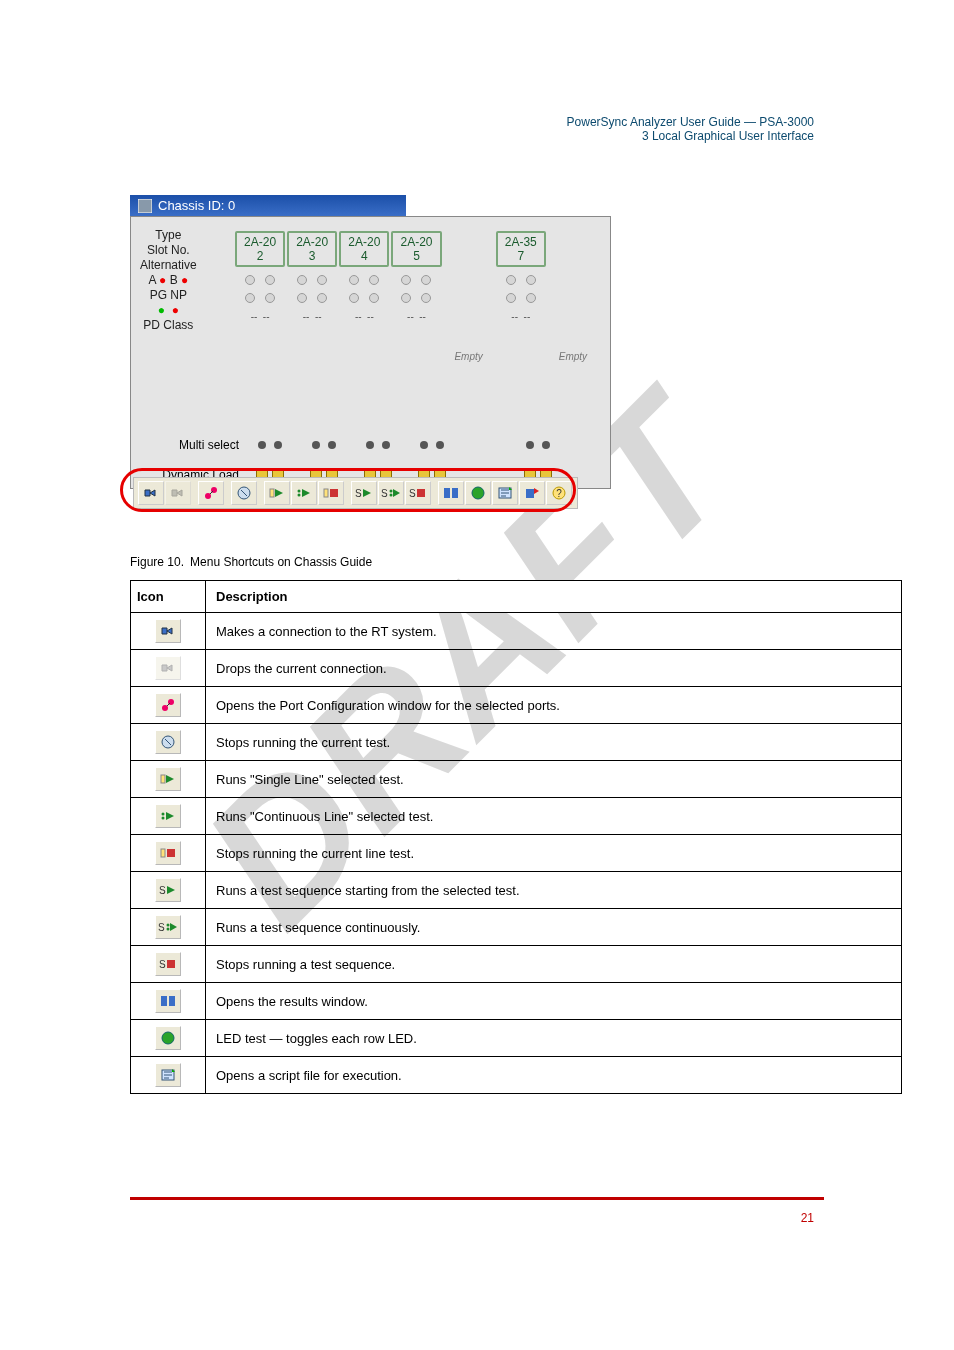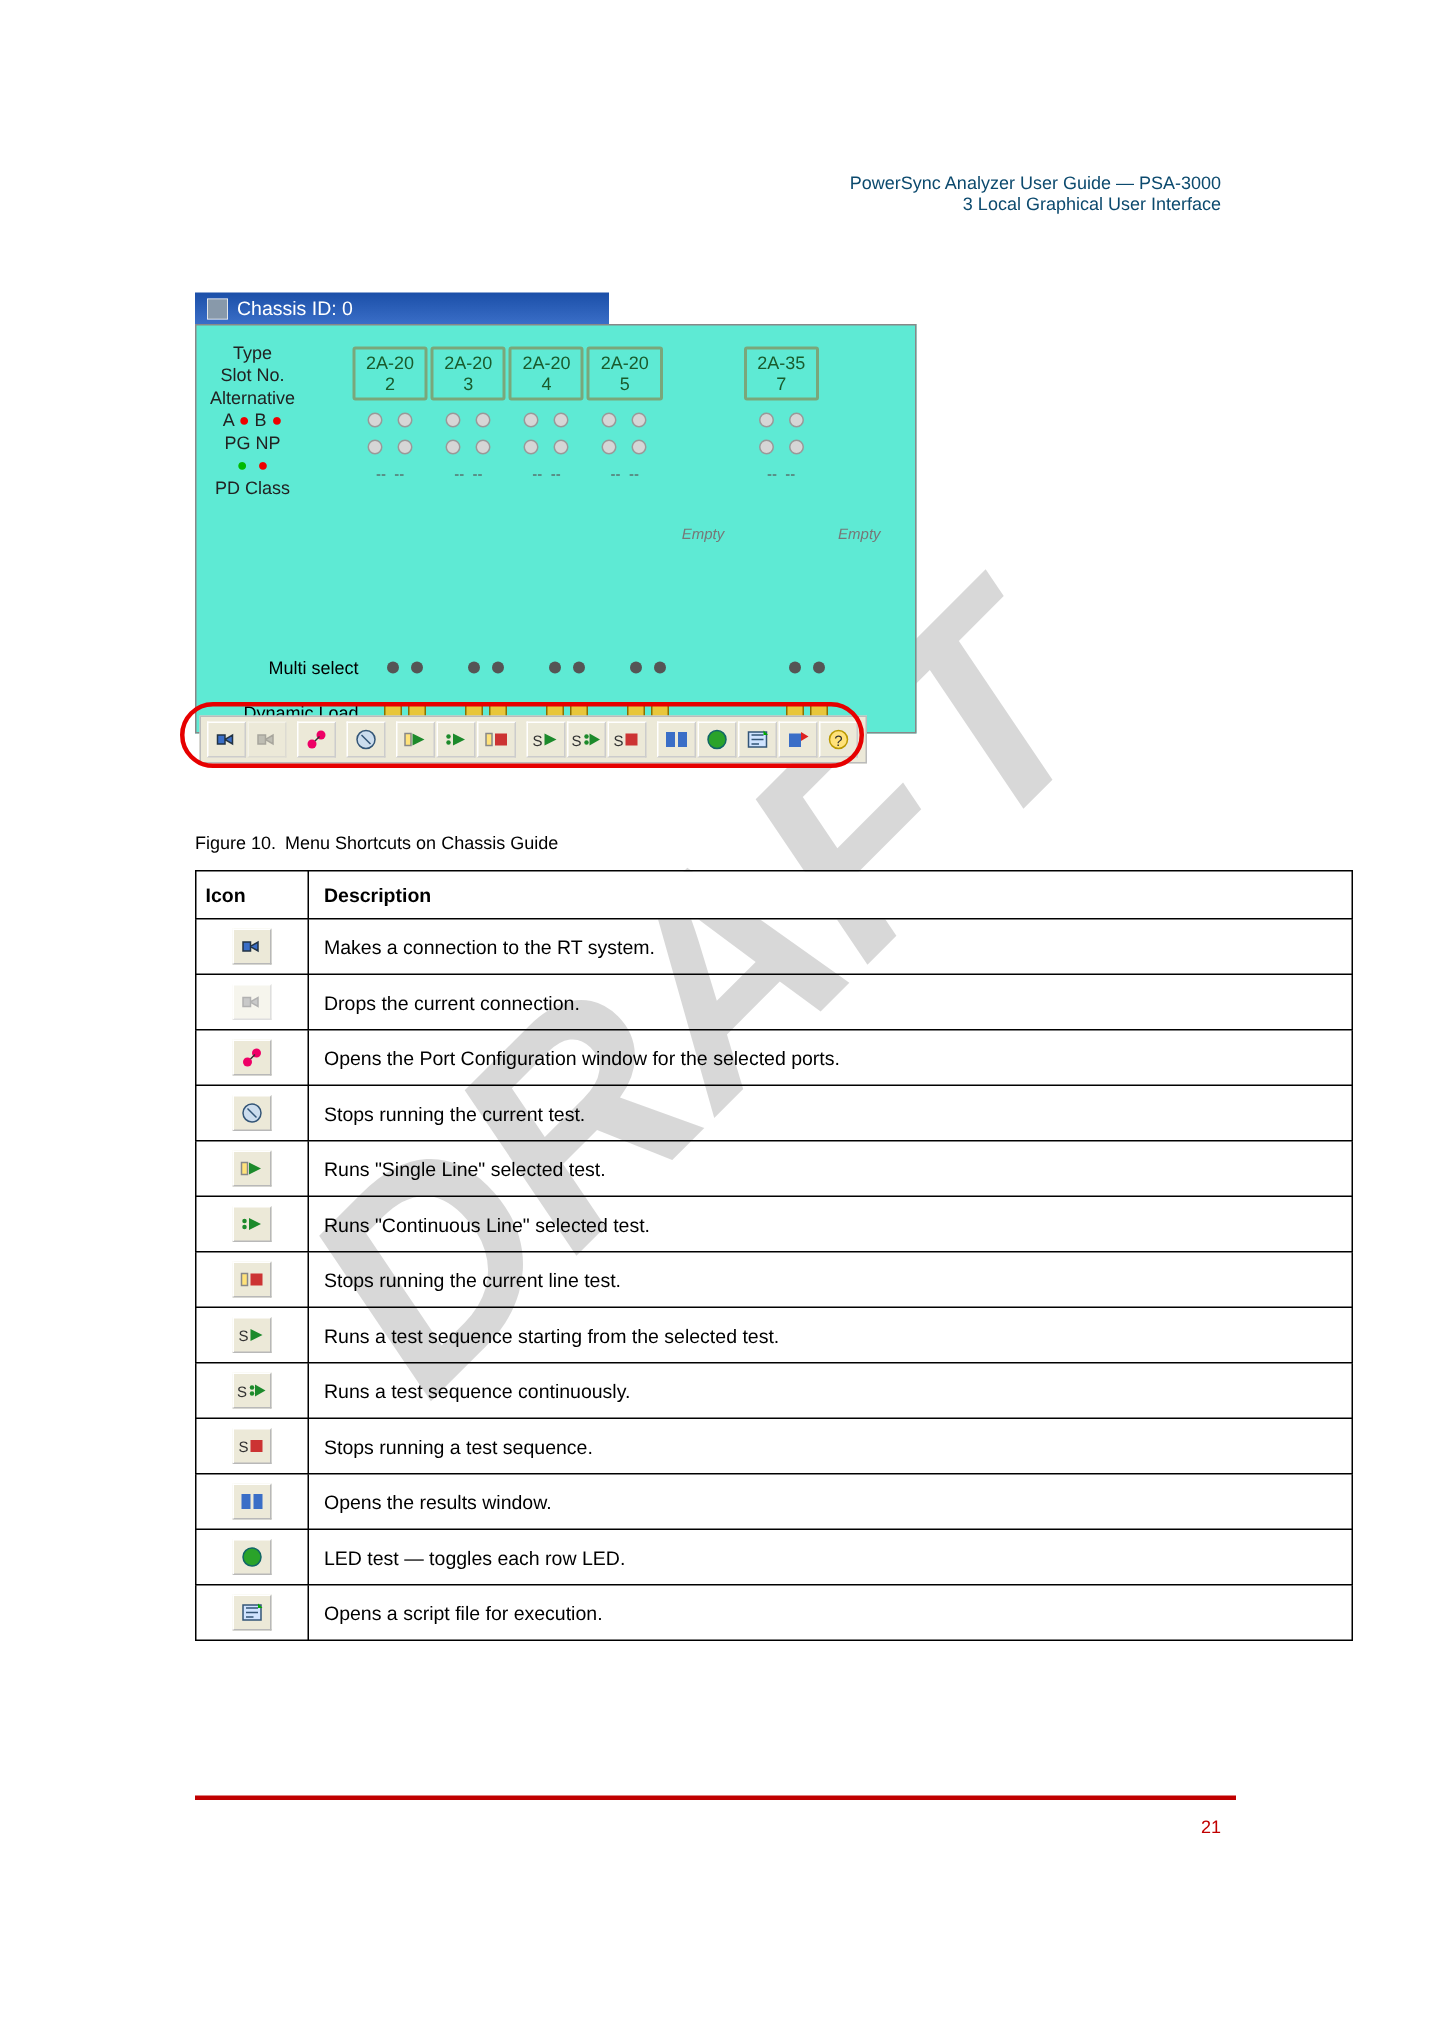--- a/index.html
+++ b/index.html
@@ -2,21 +2,21 @@
 <html><head>
 <meta charset="utf-8">
 <style>
 html,body{margin:0;padding:0;background:#fff;font-family:Arial,Helvetica,sans-serif;color:#000;font-size:14px}
 .page{position:relative;width:954px;height:1350px;margin:0 auto;background:#fff}
 .watermark{position:absolute;left:50%;top:50%;transform:translate(-50%,-50%);pointer-events:none;z-index:1}
 .header-text{position:absolute;right:140px;top:115px;font-size:12px;color:#0c4a6e;text-align:right;z-index:5}
 .figure{position:absolute;left:130px;top:195px;z-index:5}
 .win-title{background:linear-gradient(#1b4fa8,#3a6ec7);color:#fff;padding:3px 8px;font-size:13px;width:260px;display:flex;align-items:center;gap:6px}
 .win-title svg{flex:none}
-.content{background:#5eead4;border:1px solid #888;padding:14px 12px 6px 12px;width:455px}
+.content{background:#e5e5e5;border:1px solid #888;padding:14px 12px 6px 12px;width:455px}
 .row-labels{position:absolute;left:140px;top:228px;font-size:12px;color:#222;line-height:15px;text-align:center;z-index:6}
 .slots{display:flex;gap:2px;margin-left:92px}
 .slot{width:52px;padding:0;text-align:center;font-size:12px;color:#1a5b2d}
 .slot .hdr{border:2px solid #7aa77a;border-radius:2px;padding:2px 0;margin-bottom:6px;font-size:12px}
 .leds,.leds2{display:flex;justify-content:center;gap:10px;margin:8px 0}
 .led{width:8px;height:8px;border-radius:50%;background:#d6d6d6;border:1px solid #999}
 .dash{color:#555;font-size:10px}
 .empty-slot{width:52px;font-size:10px;font-style:italic;color:#777;padding-top:120px;text-align:center}
 .spacer{height:60px}
 .ms-row,.dl-row{display:flex;align-items:center;margin-top:16px}

